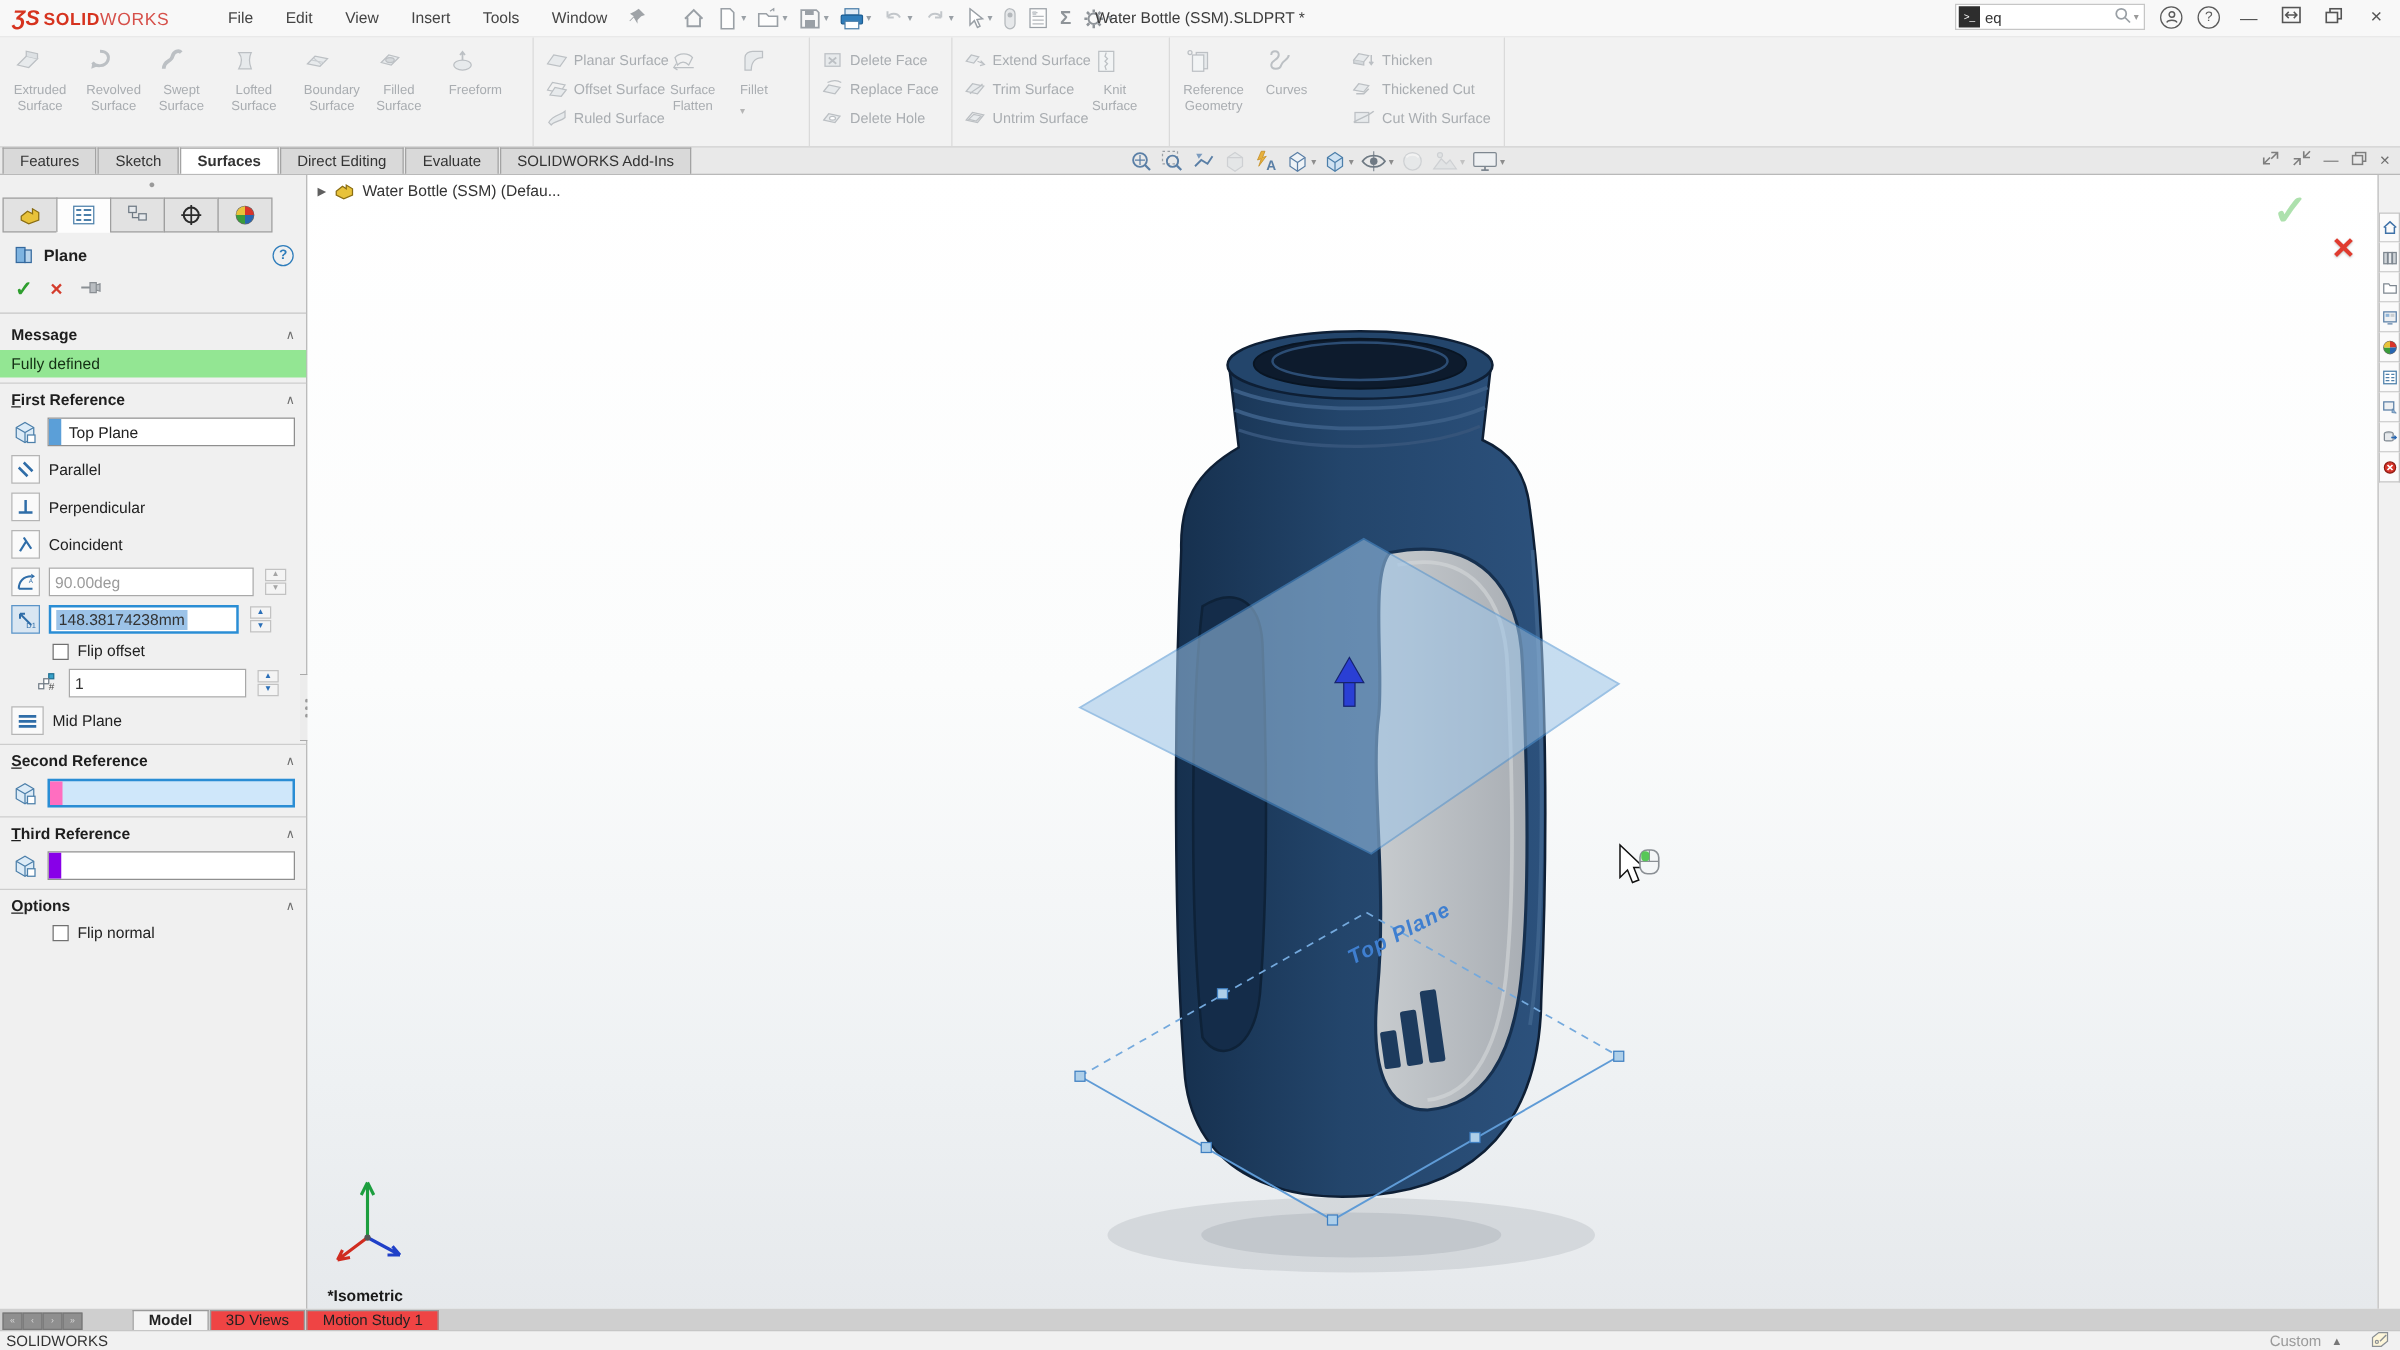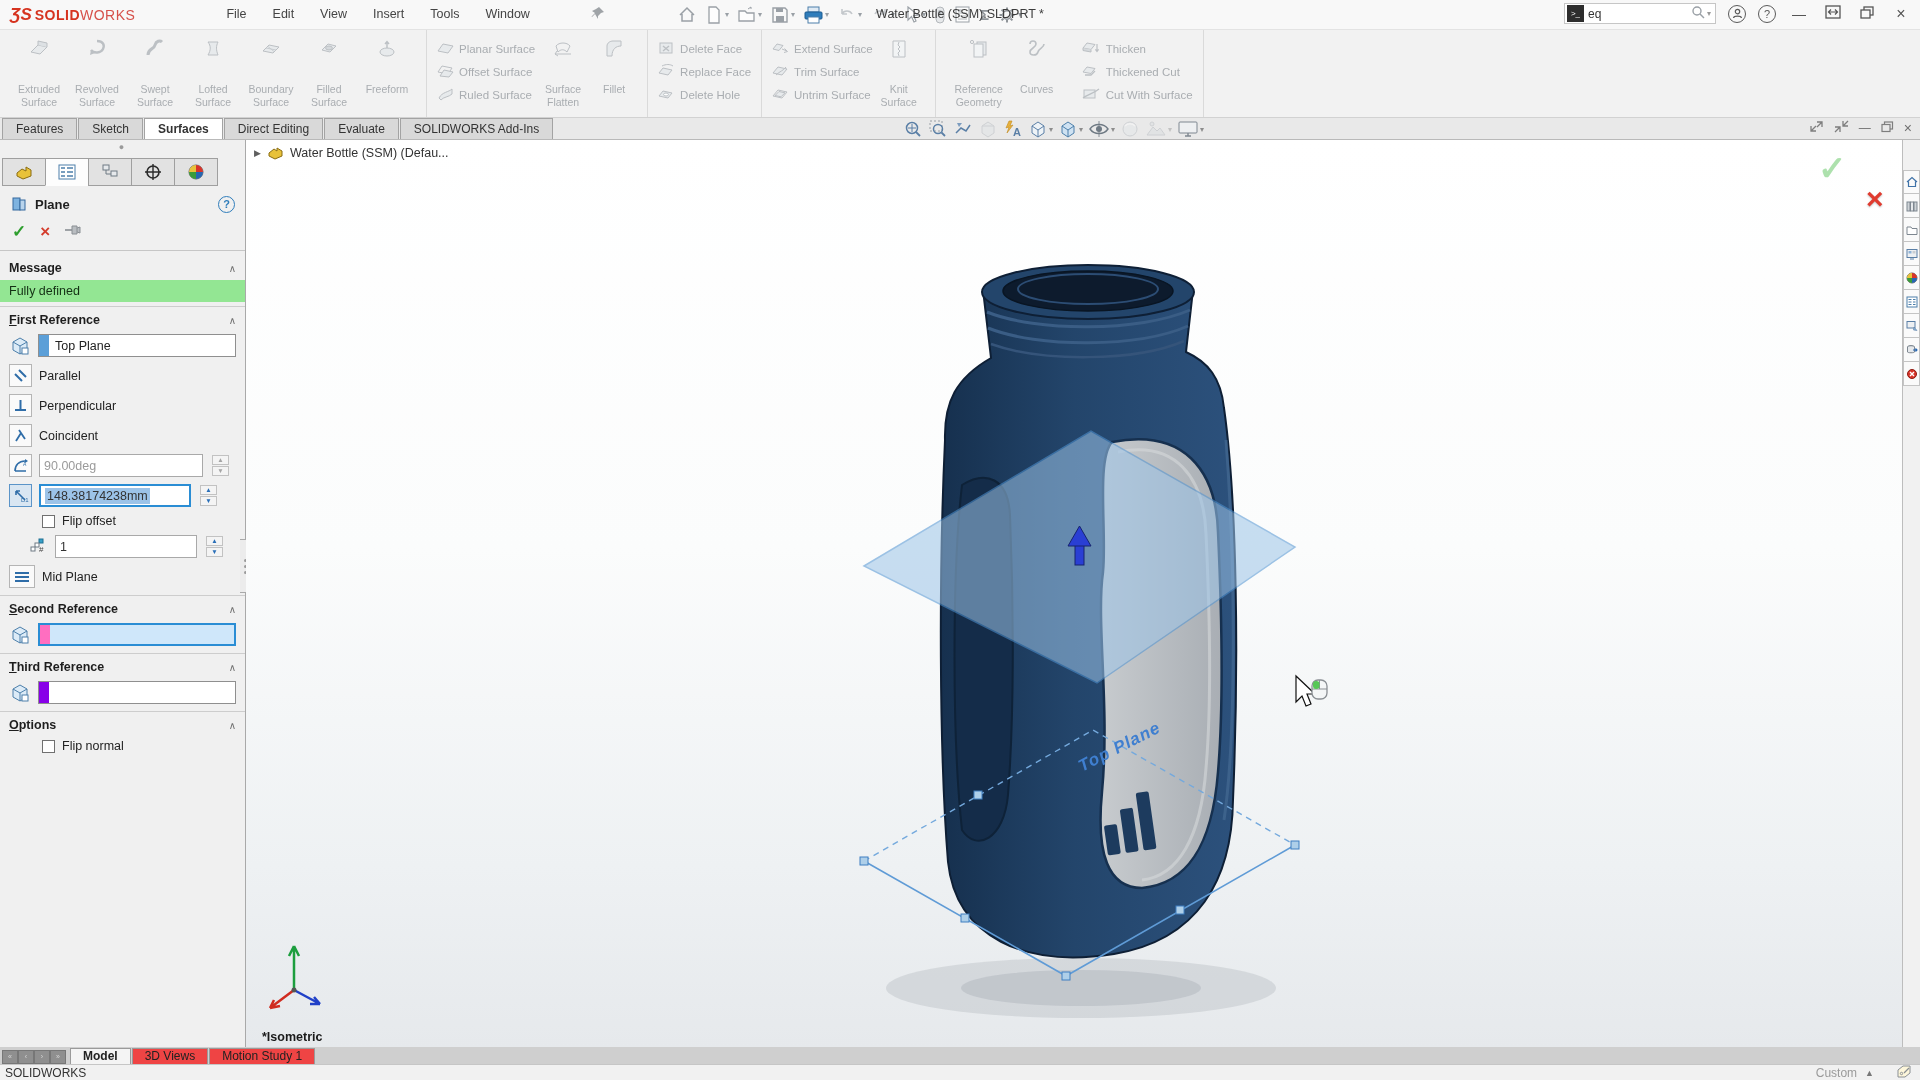--- a/index.html
+++ b/index.html
@@ -1,21 +1,21 @@
 <!DOCTYPE html>
 <html><head>
 <meta charset="utf-8">
 <style>
   * { margin:0; padding:0; box-sizing:border-box; }
   html,body { width:1920px; height:1080px; overflow:hidden; }
   body { font-family:"Liberation Sans", sans-serif; font-size:12px; background:#fff; color:#333; }
   .app { position:relative; width:1920px; height:1080px; background:#f2f2f2; }
 
   
-  .titlebar { position:absolute; left:0; top:0; width:1920px; height:30px; background:#f8f8f8; display:flex; align-items:center; border-bottom:1px solid #e3e3e3;gap:44px; }
+  .titlebar { position:absolute; left:0; top:0; width:1920px; height:30px; background:#f8f8f8; display:flex; align-items:center; border-bottom:1px solid #e3e3e3; }
   .brand { display:flex; align-items:baseline; margin-left:10px; white-space:nowrap; }
   .brand .mark { color:#d6331f; font-weight:bold; font-style:italic; font-size:17px; margin-right:3px; }
   .brand .b1 { color:#d6331f; font-weight:bold; font-size:14px; letter-spacing:.5px; }
   .brand .b2 { color:#d6504a; font-size:14px; letter-spacing:.5px; }
   .menus { display:flex; margin-left:34px; gap:0; }
   .menus .menu { padding:0 13px; line-height:29px; font-size:12.5px; color:#444; cursor:default; }
   .pin-icon { margin-left:4px; opacity:.8; }
   .qat { display:flex; align-items:center; margin-left:26px; gap:3px; }
   .qat .tbtn { display:flex; align-items:center; gap:2px; padding:2px 3px; border-radius:2px; }
   .qat .caret { font-size:8px; color:#9aa0a6; }
@@ -25,21 +25,21 @@
   .searchbox .cmd { width:17px; height:17px; background:#2d2d2d; color:#fff; font-size:8px; display:flex; align-items:center; justify-content:center; margin:0 4px 0 2px; }
   .searchbox .q { flex:1; font-size:12px; color:#333; }
   .searchbox .mag { margin-right:2px; }
   .searchbox .caret { font-size:8px; color:#9a9a9a; margin-right:4px; }
   .winbtn { width:22px; text-align:center; color:#555; font-size:14px; }
   .circle-ic { width:18px; height:18px; border:1.4px solid #5a5a5a; border-radius:50%; display:flex; align-items:center; justify-content:center; font-size:11px; color:#5a5a5a; }
 
   
   .ribbon { position:absolute; left:0; top:30px; width:1920px; height:87px; background:#f2f2f2; display:flex; align-items:stretch; }
   .rgroup { display:flex; align-items:flex-start; padding:6px 10px 0 10px; border-right:1px solid #dadada; }
-  .bigbtn { width:56px; display:flex; flex-direction:column; align-items:center; gap:20px; margin:2px 1px 0; }
+  .bigbtn { width:56px; display:flex; flex-direction:column; align-items:flex-start; gap:3px; margin:2px 1px 0; }
   .bigbtn .lbl { font-size:10.5px; line-height:1.2; text-align:center; color:#a9adb1; white-space:pre-line; }
   .stack { display:flex; flex-direction:column; gap:3px; margin-top:3px; }
   .smallbtn { display:flex; align-items:center; gap:5px; height:20px; }
   .smallbtn .lbl { font-size:11.5px; color:#a9adb1; white-space:nowrap; }
   .gicon { flex:none; }
   .fillet-caret { font-size:8px; color:#b5b5b5; text-align:center; margin-top:2px; }
 
   
   .tabrow { position:absolute; left:0; top:117px; width:1920px; height:23px; background:#e9e9e9; border-top:1px solid #d2d2d2; border-bottom:1px solid #b9b9b9; }
   .cmdtabs { position:absolute; left:2px; bottom:0; display:flex;text-align:center; }
@@ -101,21 +101,21 @@
   
   .taskpane { position:absolute; right:0; top:0; width:18px; height:907px; background:#f1f1f1; border-left:1px solid #bdbdbd; }
   .tp-cell { width:17px; height:24px; border:1px solid #c4c4c4; border-top:none; display:flex; align-items:center; justify-content:center; background:#fafafa; }
   .tp-cell:first-child { border-top:1px solid #c4c4c4; margin-top:30px; }
 
   
   .doctabs { position:absolute; left:0; top:1047px; width:1920px; height:17px; background:#cfcfcf; display:flex; align-items:flex-end; }
   .navbtns { display:flex; margin:0 4px 0 2px; }
   .navbtns .nb { width:16px; height:14px; background:#8f8f8f; color:#d7d7d7; border:1px solid #777; font-size:7px; line-height:12px; text-align:center; }
   .dtab { padding:0 12px; height:16px; line-height:15px; font-size:12px; color:#222; background:#ef4444; border:1px solid #9a9a9a; border-bottom:none; margin-right:1px; }
-  .dtab.active { background:#f4f4f4; font-weight:bold; }
+  .dtab.active { background:#f4f4f4; font-weight:bold;margin-left:36px; }
   .statusbar { position:absolute; left:0; top:1064px; width:1920px; height:16px; background:#f1f1f1; border-top:1px solid #c6c6c6; display:flex; align-items:center; font-size:12px; }
   .statusbar .sl { margin-left:5px; color:#333; }
   .statusbar .sr { position:absolute; right:46px; color:#9a9a9a; display:flex; align-items:center; gap:8px; }
   .statusbar .sr .up { color:#777; font-size:9px; }
   .statusbar .tagic { position:absolute; right:8px; top:0; }
 </style>
 </head>
 <body>
 
 <div class="app">

